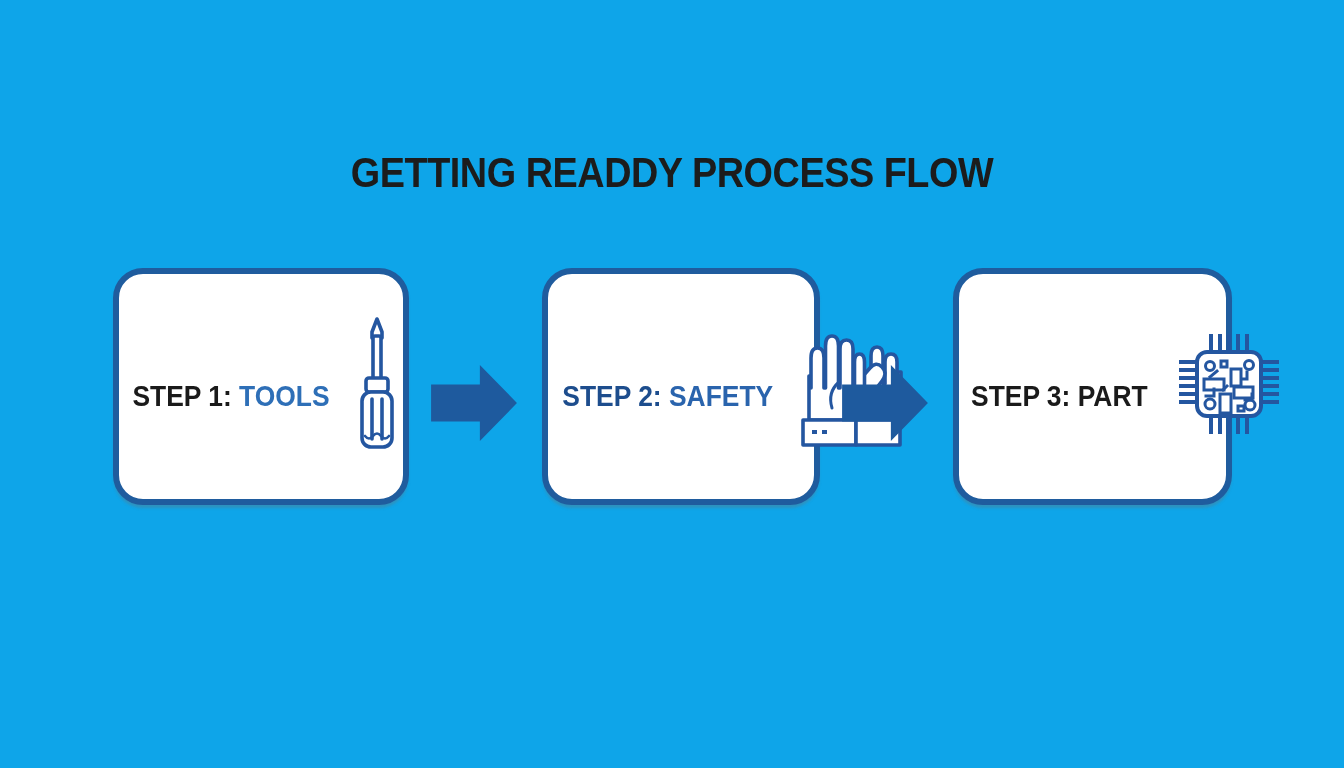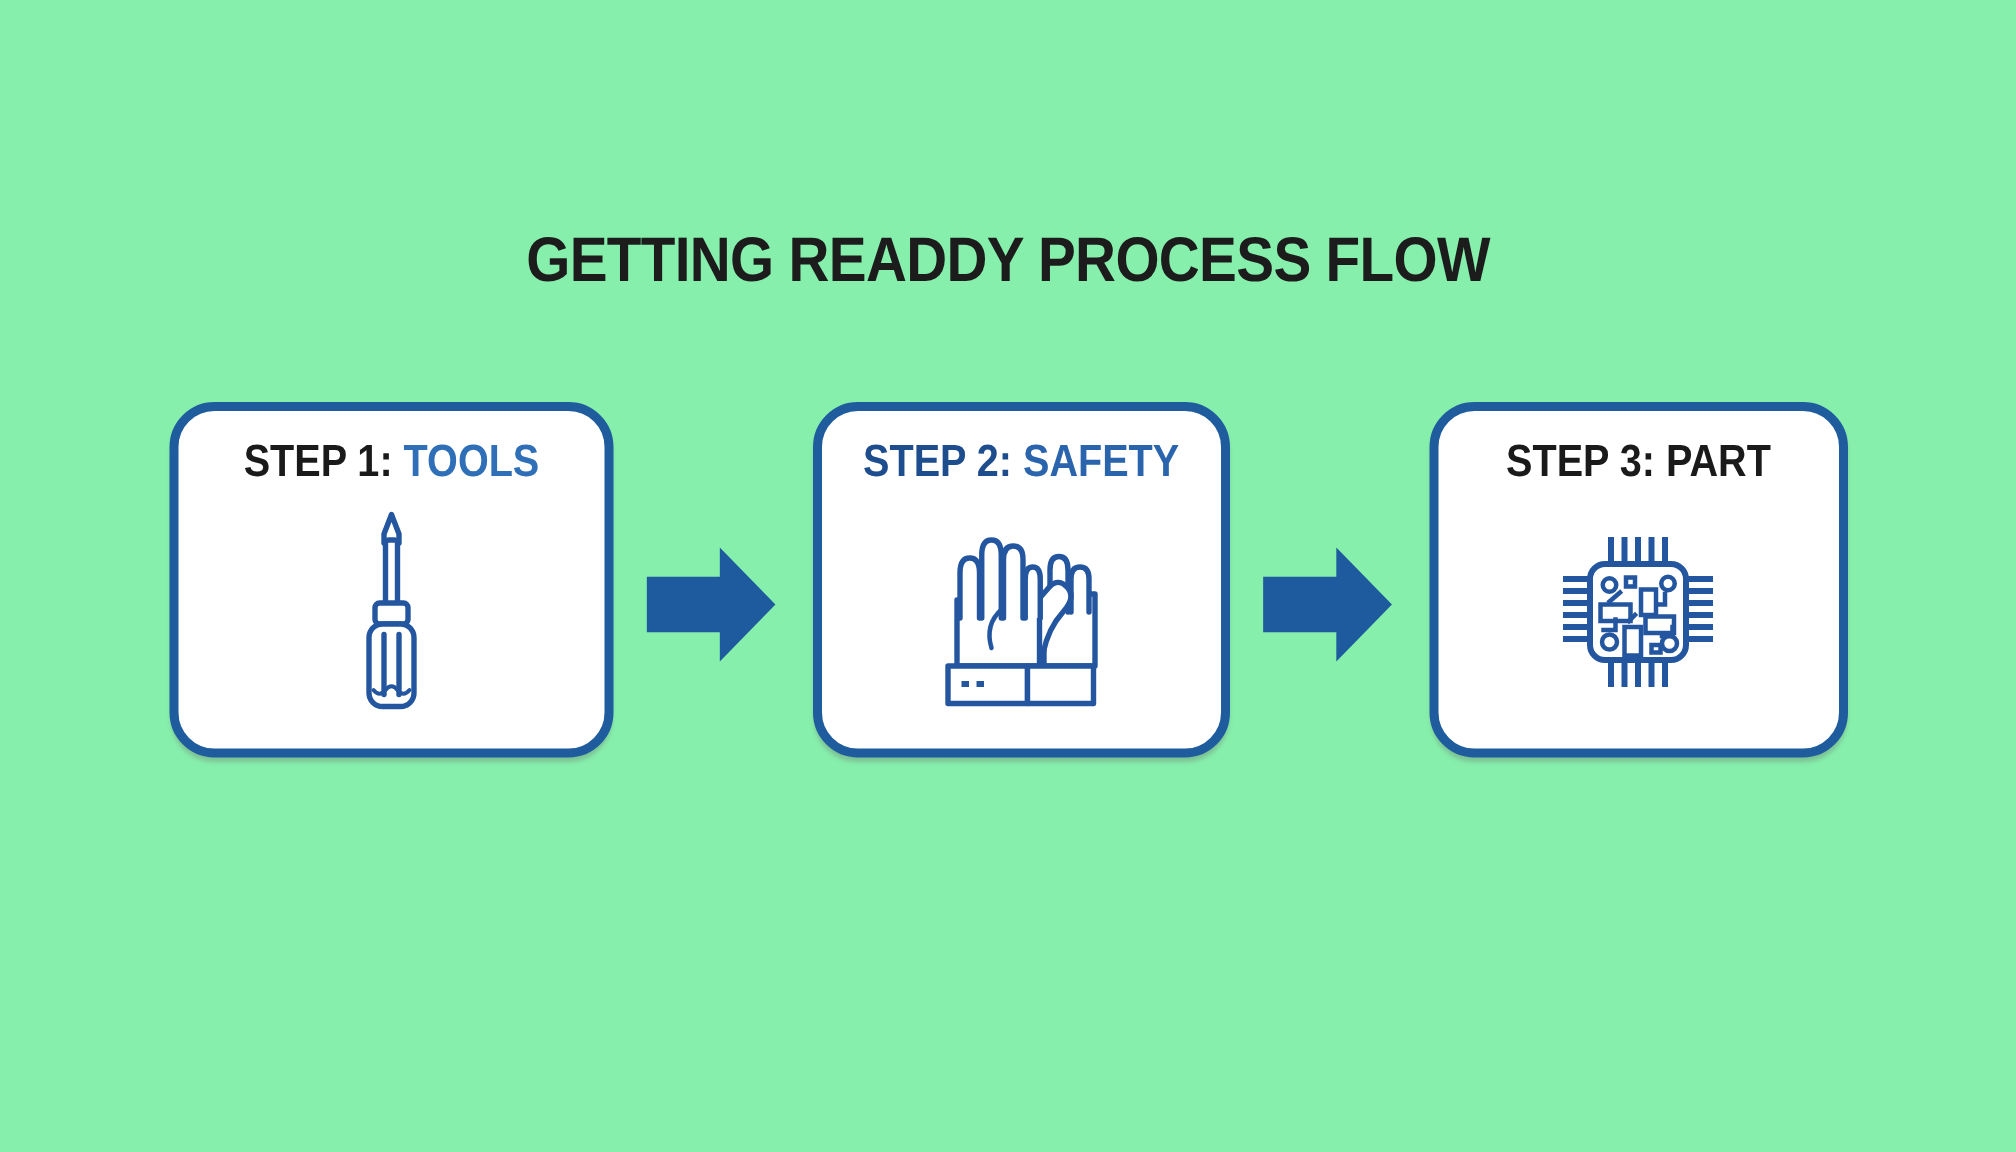--- a/index.html
+++ b/index.html
@@ -1,19 +1,19 @@
 <!DOCTYPE html>
 <html><head>
 <meta charset="utf-8">
 <style>
   html,body{margin:0;padding:0;background:#ffffff;}
   .page{
     position:relative;
     width:1344px;height:768px;
-    background:#86efac;
+    background:#0ea5e9;
     font-family:"Liberation Sans", sans-serif;
     overflow:hidden;
   }
   .title{
     position:absolute;
     top:150px;left:0;width:100%;
     margin:0;
     text-align:center;
     font-size:42px;
     font-weight:bold;
@@ -30,21 +30,21 @@
     justify-content:center;
     align-items:flex-start;
   }
   .step-box{
     height:225px;
     background:#ffffff;
     border:6px solid #1f5c9e;
     border-radius:30px;
     box-shadow:0 4px 3px -1px rgba(110,110,110,0.35);
     display:flex;
-    flex-direction:column;
+    flex-direction:row;
     align-items:center;
     box-sizing:content-box;
   }
   .step-1{width:284px;}
   .step-2{width:266px;}
   .step-3{width:267px;text-align:center;}
   .step-heading{
     margin-top:19px;
     font-size:30px;
     font-weight:bold;

